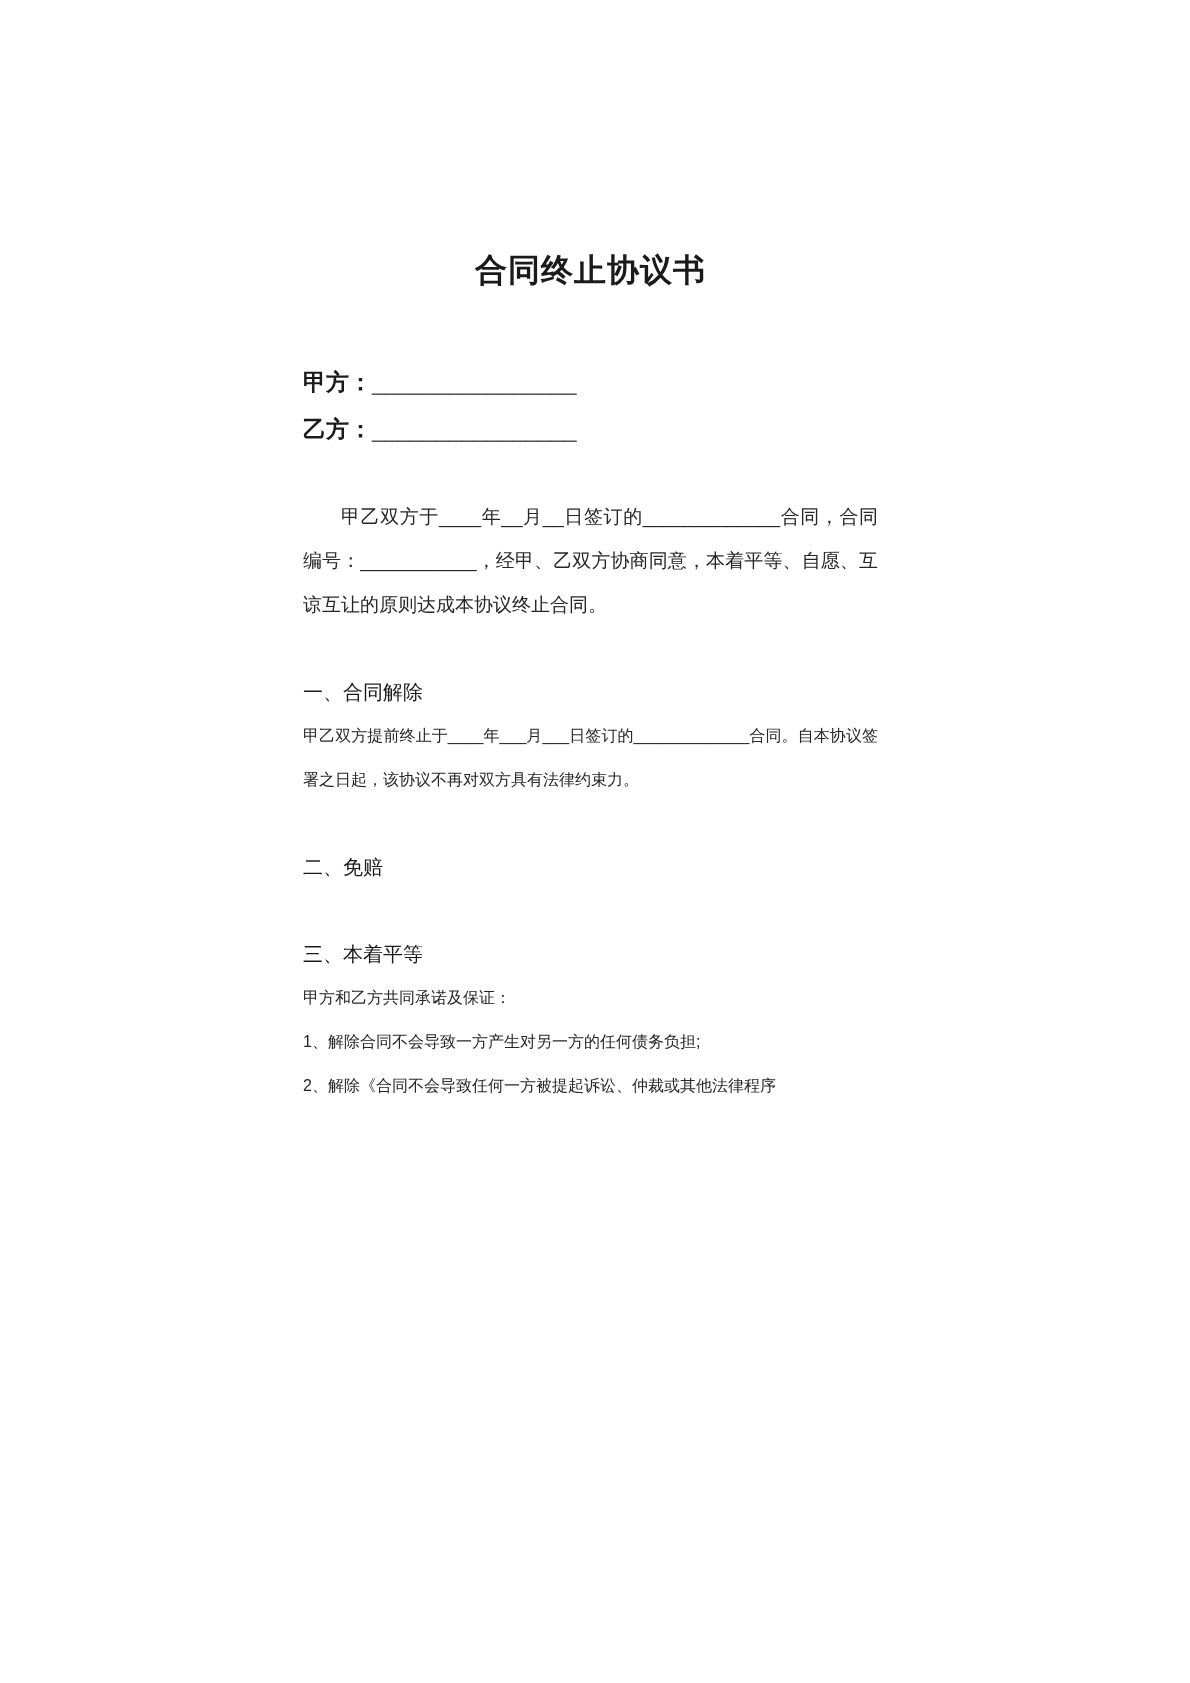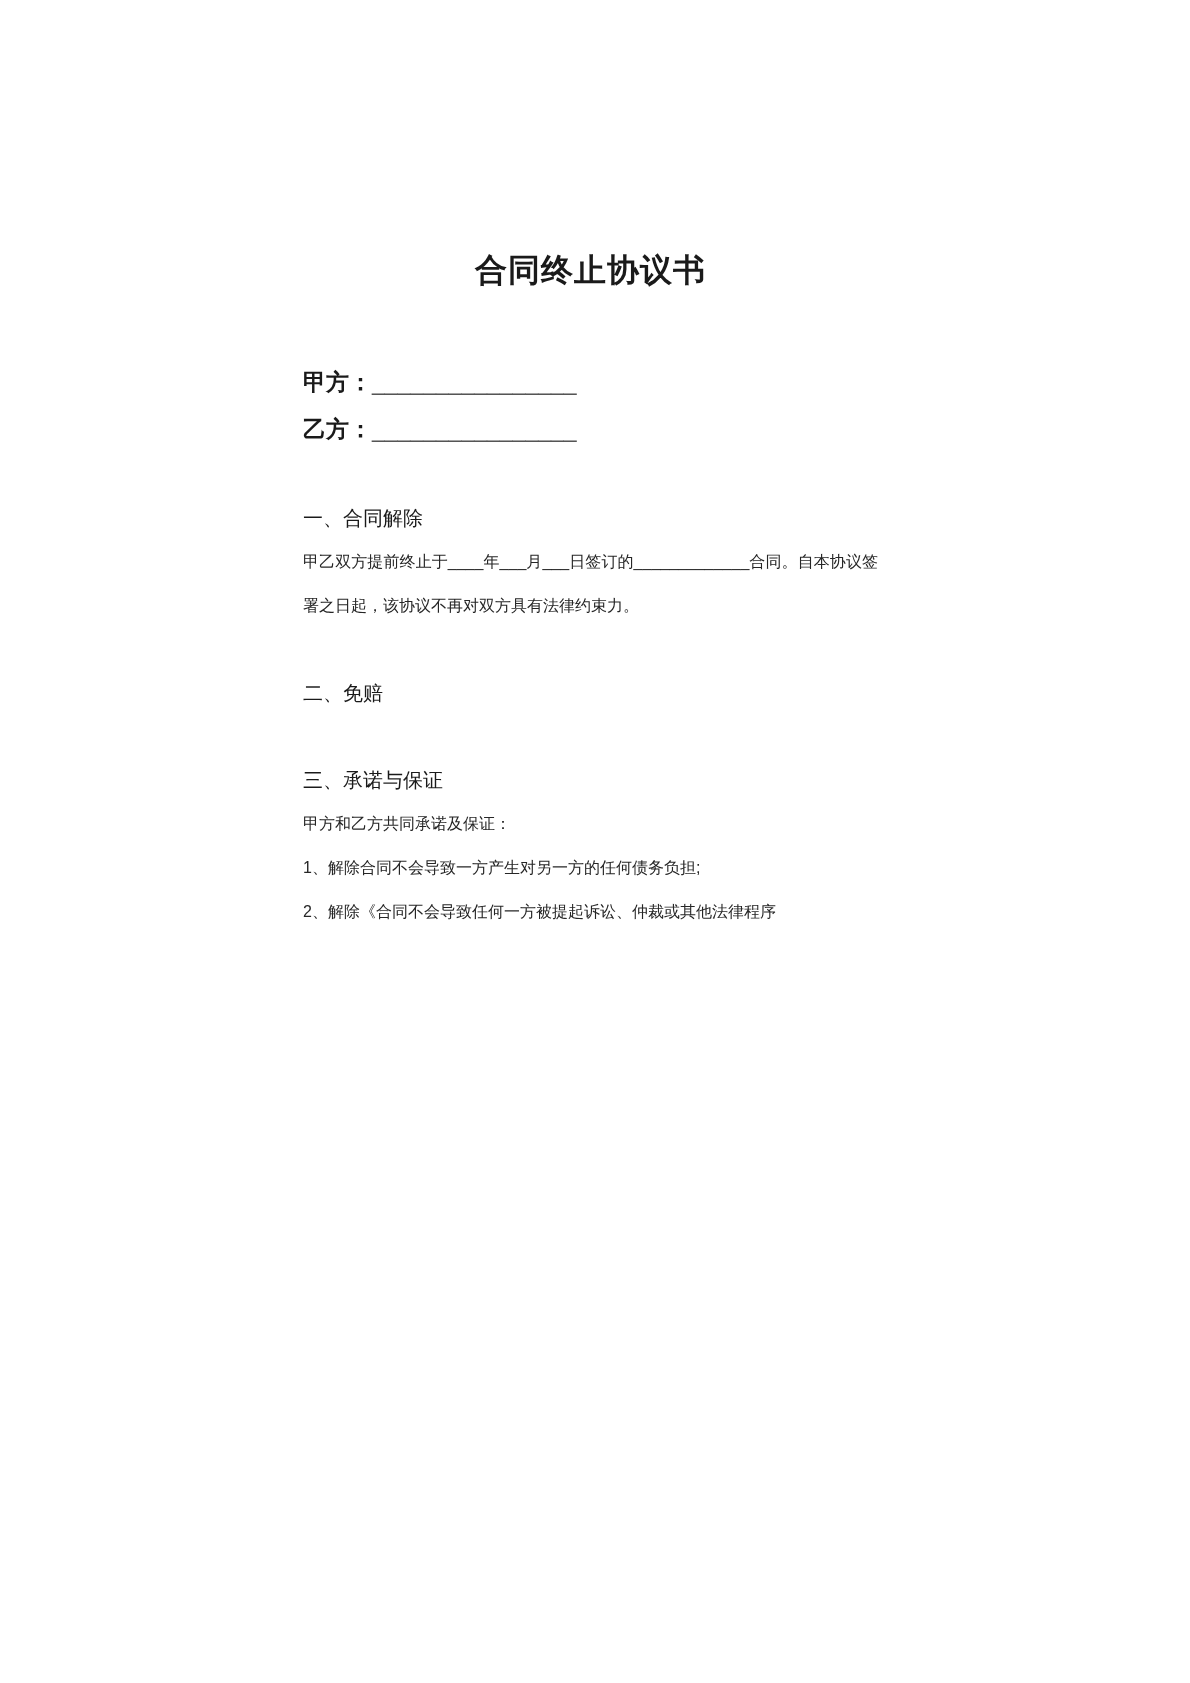--- a/index.html
+++ b/index.html
@@ -82,31 +82,32 @@
 
     <div class="parties">
       <p class="party-line">
         <span class="party-label">甲方：</span><span class="party-blank">________________</span>
       </p>
       <p class="party-line">
         <span class="party-label">乙方：</span><span class="party-blank">________________</span>
       </p>
     </div>
 
+    <p class="intro">甲乙双方于____年__月__日签订的_____________合同，合同编号：___________，经甲、乙双方协商同意，本着平等、自愿、互谅互让的原则达成本协议终止合同。</p>
 
     <section class="doc-section">
       <h2 class="section-heading">一、合同解除</h2>
       <p class="section-paragraph">甲乙双方提前终止于____年___月___日签订的_____________合同。自本协议签署之日起，该协议不再对双方具有法律约束力。</p>
     </section>
 
     <section class="doc-section">
       <h2 class="section-heading">二、免赔</h2>
     </section>
 
     <section class="doc-section">
-      <h2 class="section-heading">三、承诺与保证</h2>
+      <h2 class="section-heading">三、本着平等</h2>
       <p class="section-paragraph">甲方和乙方共同承诺及保证：</p>
       <p class="section-paragraph">1、解除合同不会导致一方产生对另一方的任何债务负担;</p>
       <p class="section-paragraph">2、解除《合同不会导致任何一方被提起诉讼、仲裁或其他法律程序</p>
     </section>
 
   </div>
 </div>
 
 </body></html>

